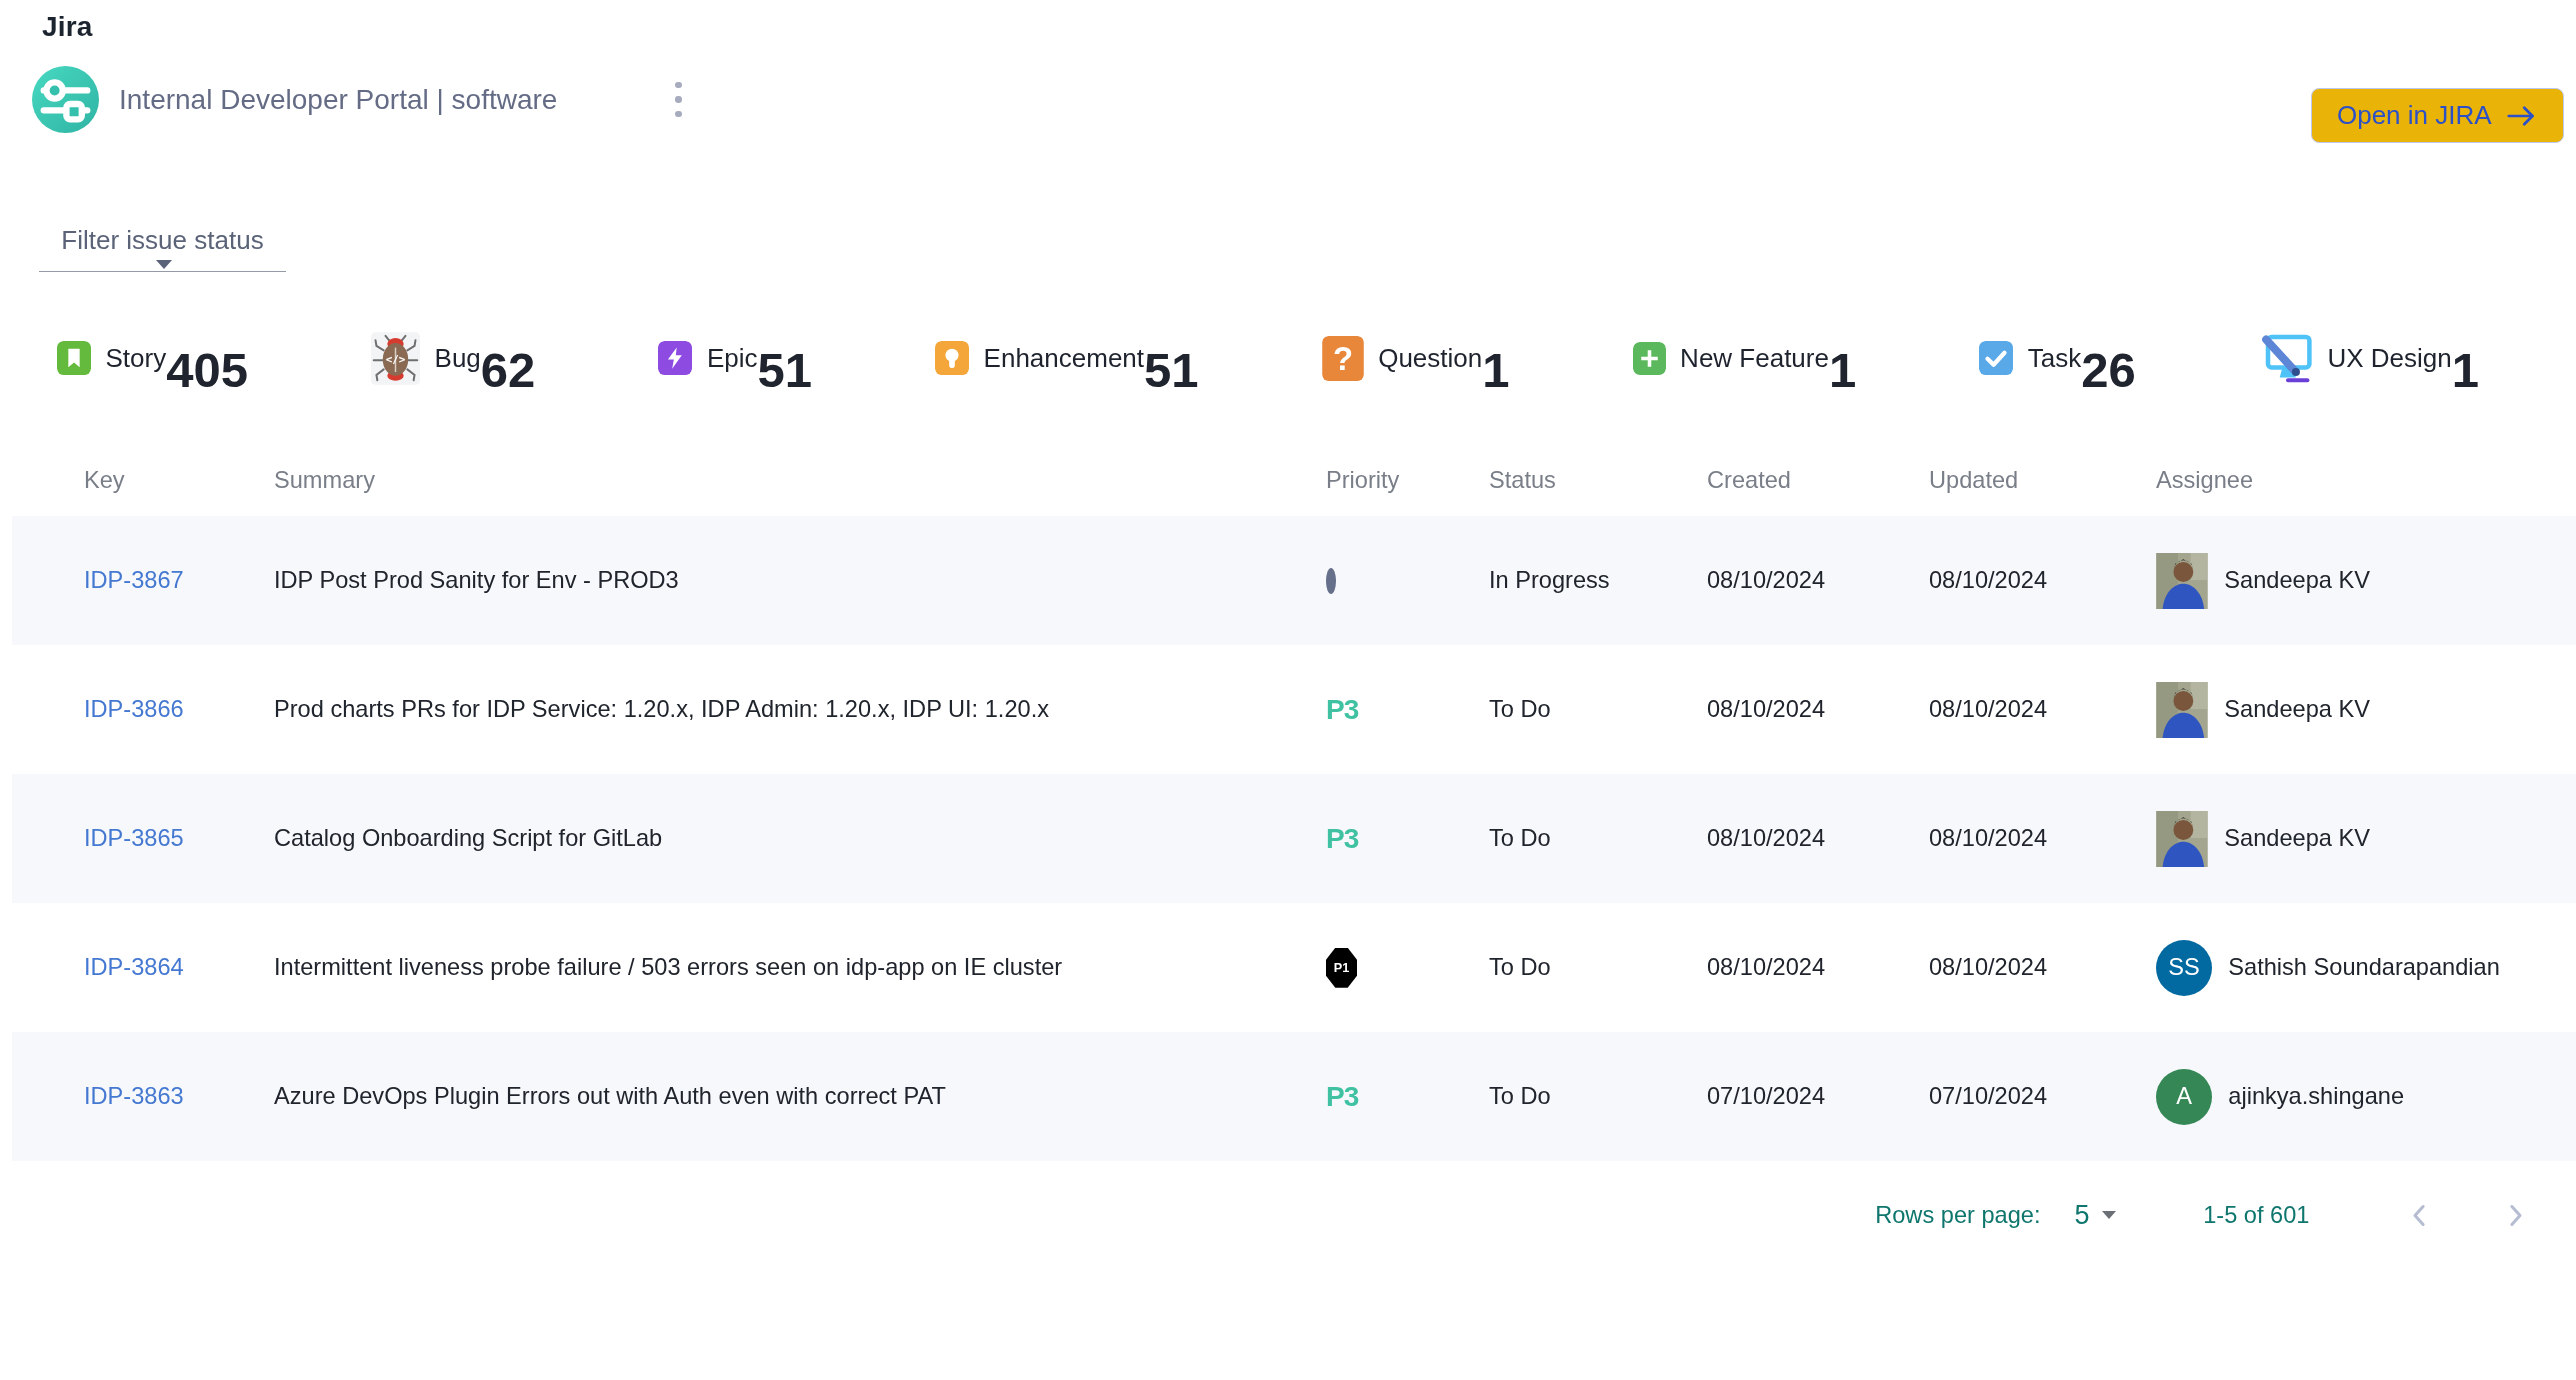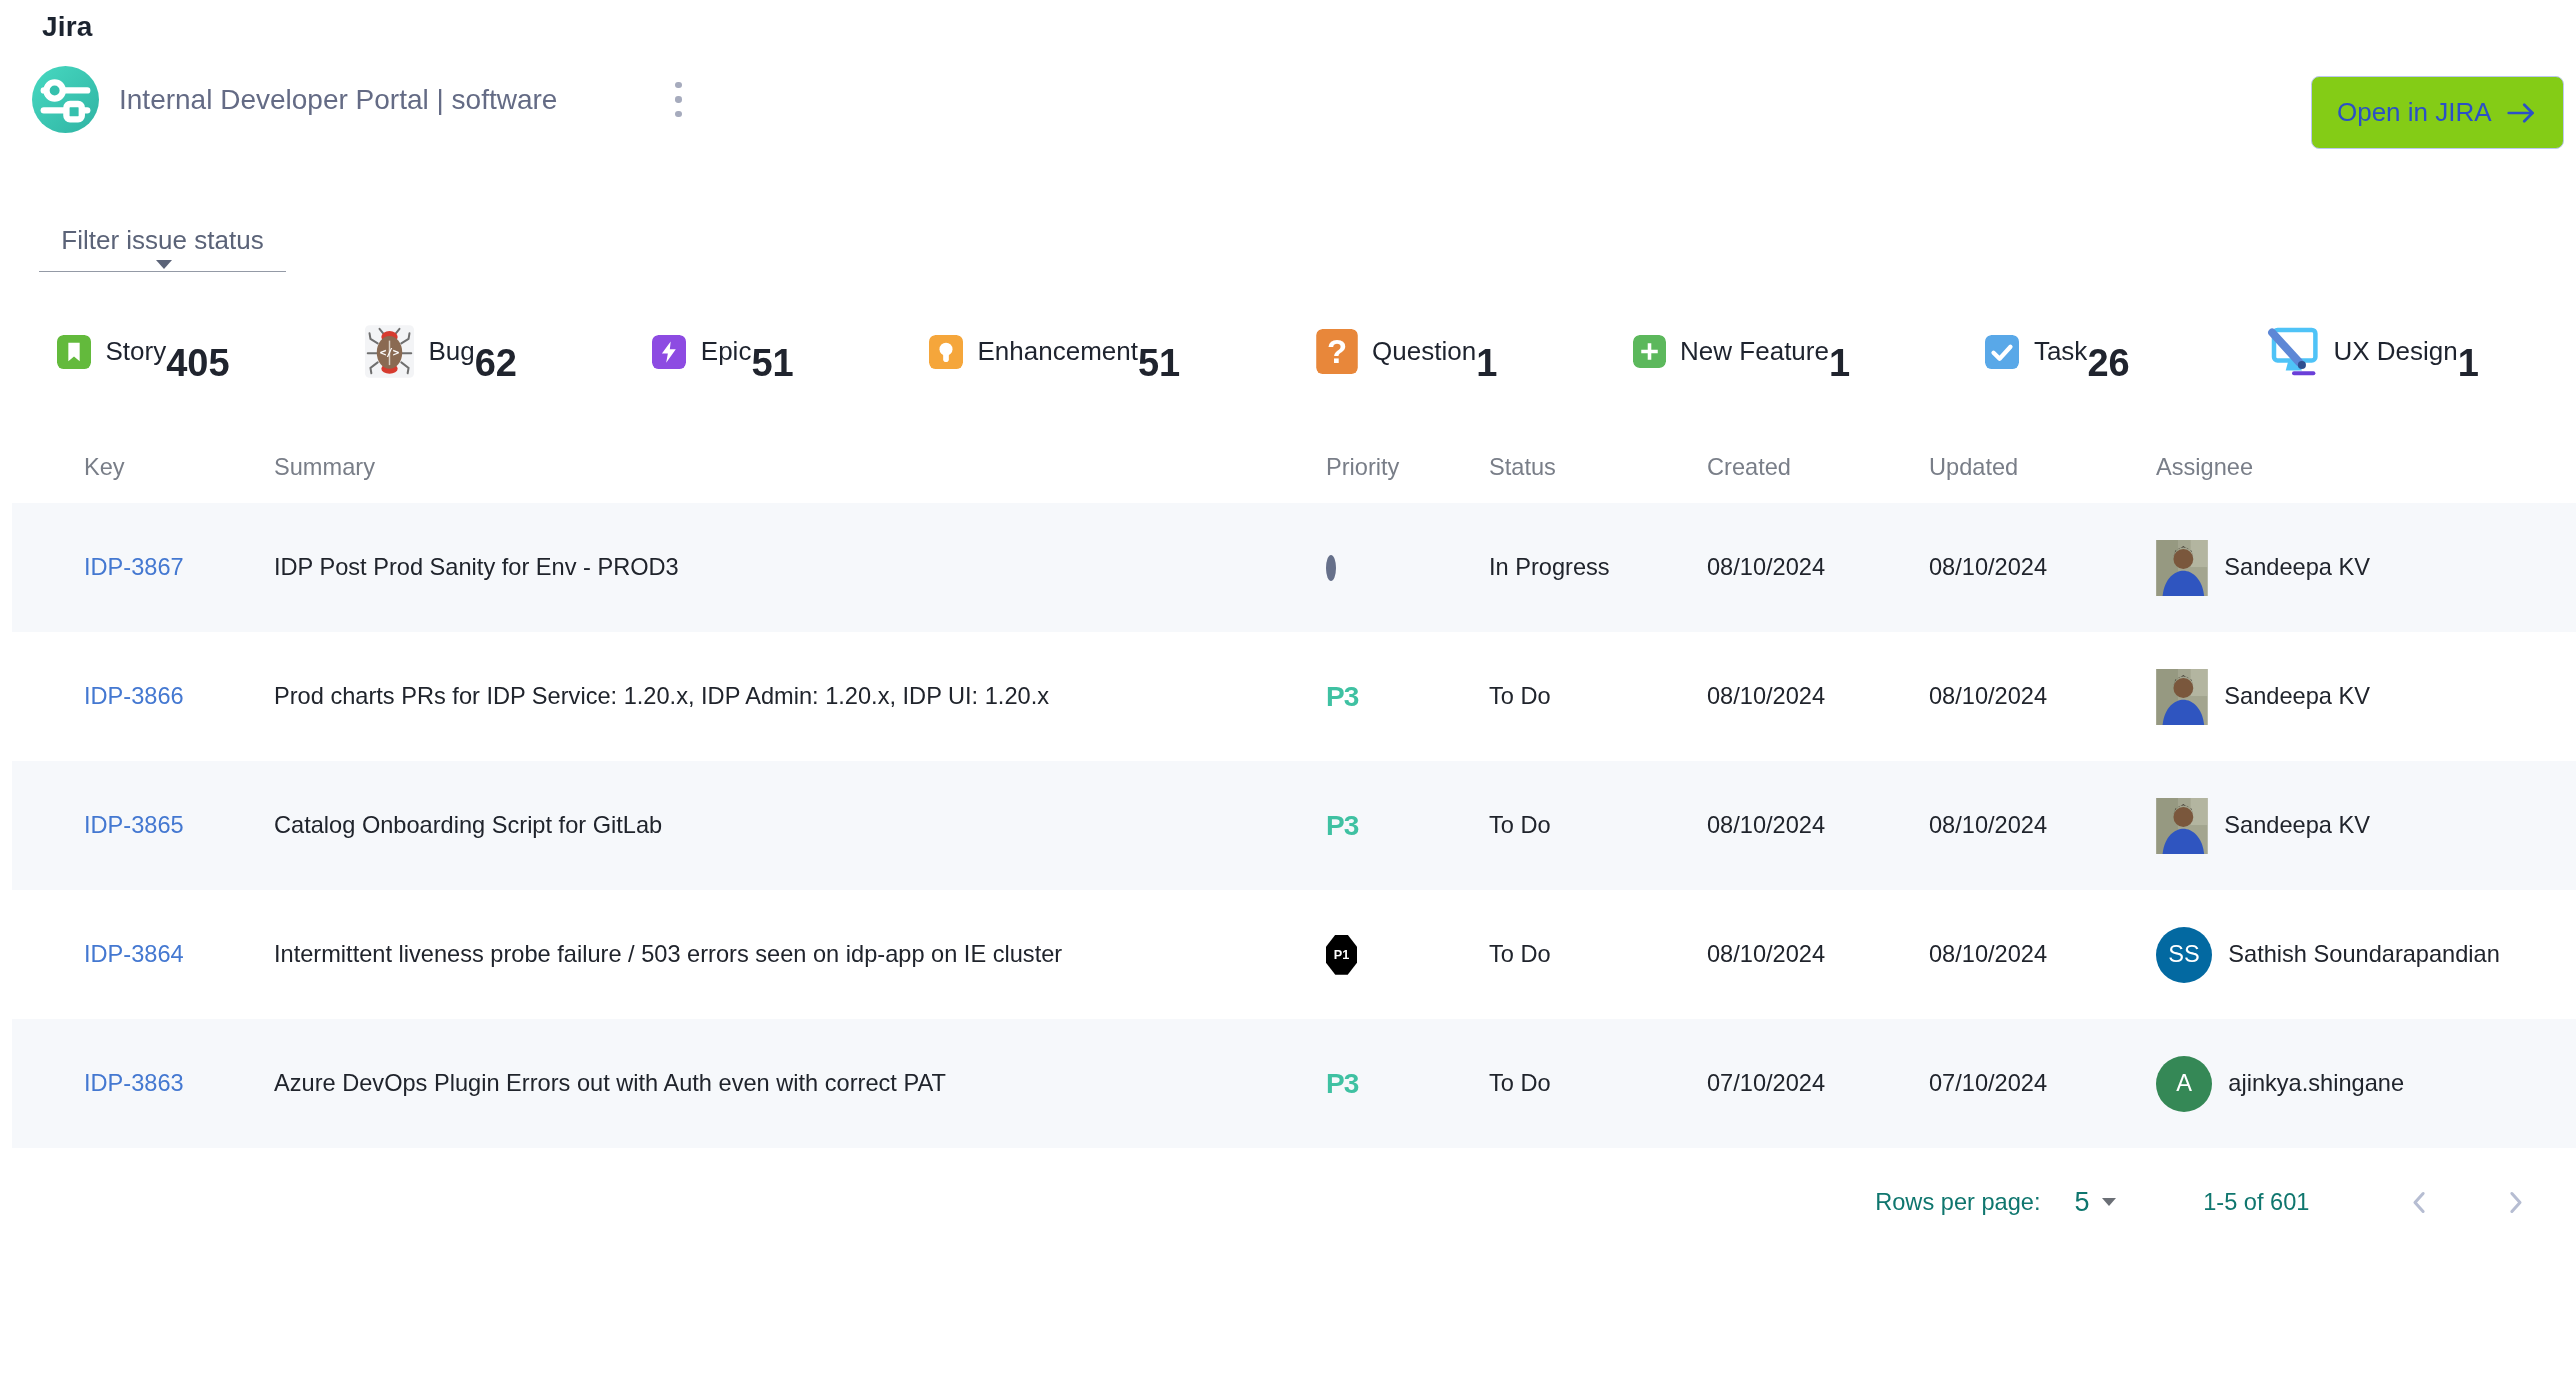--- a/index.html
+++ b/index.html
@@ -7,38 +7,38 @@
     font-family:"Liberation Sans","DejaVu Sans",sans-serif; color:#20242c; }
   .page { position:relative; width:2576px; height:1381px; overflow:hidden;margin-left:12px; }
 
   
   .app-title { padding:11px 0 0 30px; font-size:28px; font-weight:700; color:#1c2430; letter-spacing:0.2px; }
   .entity-row { display:flex; align-items:center; margin:20px 0 0 20px; height:73px; }
   .logo { width:67px; height:67px; flex:0 0 auto; }
   .entity-title { margin-left:20px; font-size:28px; color:#646b85; }
   .kebab { display:inline-flex; flex-direction:column; gap:8.2px; margin-left:109px; padding:5.4px 9px; cursor:pointer; }
   .kebab i { width:6.3px; height:6.3px; border-radius:50%; background:#a6abbd; }
-  .open-btn { position:absolute; top:76px; right:24.5px; display:flex; align-items:center; gap:14.5px;
-    height:73px; padding:0 25.4px; background:#84cc16; border:0.9px solid #bcc8f0; border-radius:8.2px;
+  .open-btn { position:absolute; top:88px; right:24.5px; display:flex; align-items:center; gap:14.5px;
+    height:55px; padding:0 25.4px; background:#eab308; border:0.9px solid #bcc8f0; border-radius:8.2px;
     font-size:26px; color:#2b50c7; font-weight:500; cursor:pointer; }
 
   
   .filter { margin:89px 0 0 27px; display:inline-flex; align-items:center; width:247px;
     border-bottom:0.9px solid #949aa6; padding-bottom:2px; cursor:pointer;flex-direction:column; }
   .filter-label { font-size:26px; color:#5b6378; }
   .caret { width:0; height:0; border-left:8.2px solid transparent; border-right:8.2px solid transparent;
     border-top:9px solid #5b6378; margin-left:3.6px; margin-top:3.6px; }
 
   
   .counters { display:flex; justify-content:space-between; align-items:flex-start;
     margin:47px 0 0 0; padding:0 109px 0 45px; }
   .counter { display:flex; flex-direction:row; align-items:center; }
   .counter-head { display:flex; align-items:center; gap:14.5px; height:51px; }
   .clabel { font-size:26px; color:#1e232e; font-weight:500; white-space:nowrap; }
-  .cnum { margin-top:23.6px; font-size:38px; font-weight:700; color:#20242e; }
+  .cnum { margin-top:23.6px; font-size:49px; font-weight:700; color:#20242e; }
   .sq { border-radius:6.3px; display:block; }
 
   
   .table { margin-top:53px; }
   .trow { display:grid; grid-template-columns:190px 1052px 163px 218px 222px 227px 1fr;
     align-items:center; padding-left:72px; }
   .thead { height:65px; align-items:start; padding-top:16.3px; }
   .th { font-size:23.6px; color:#797e88; font-weight:400; }
   .data-row { height:129px; }
   .data-row.alt { background:#f6f8fb; }

